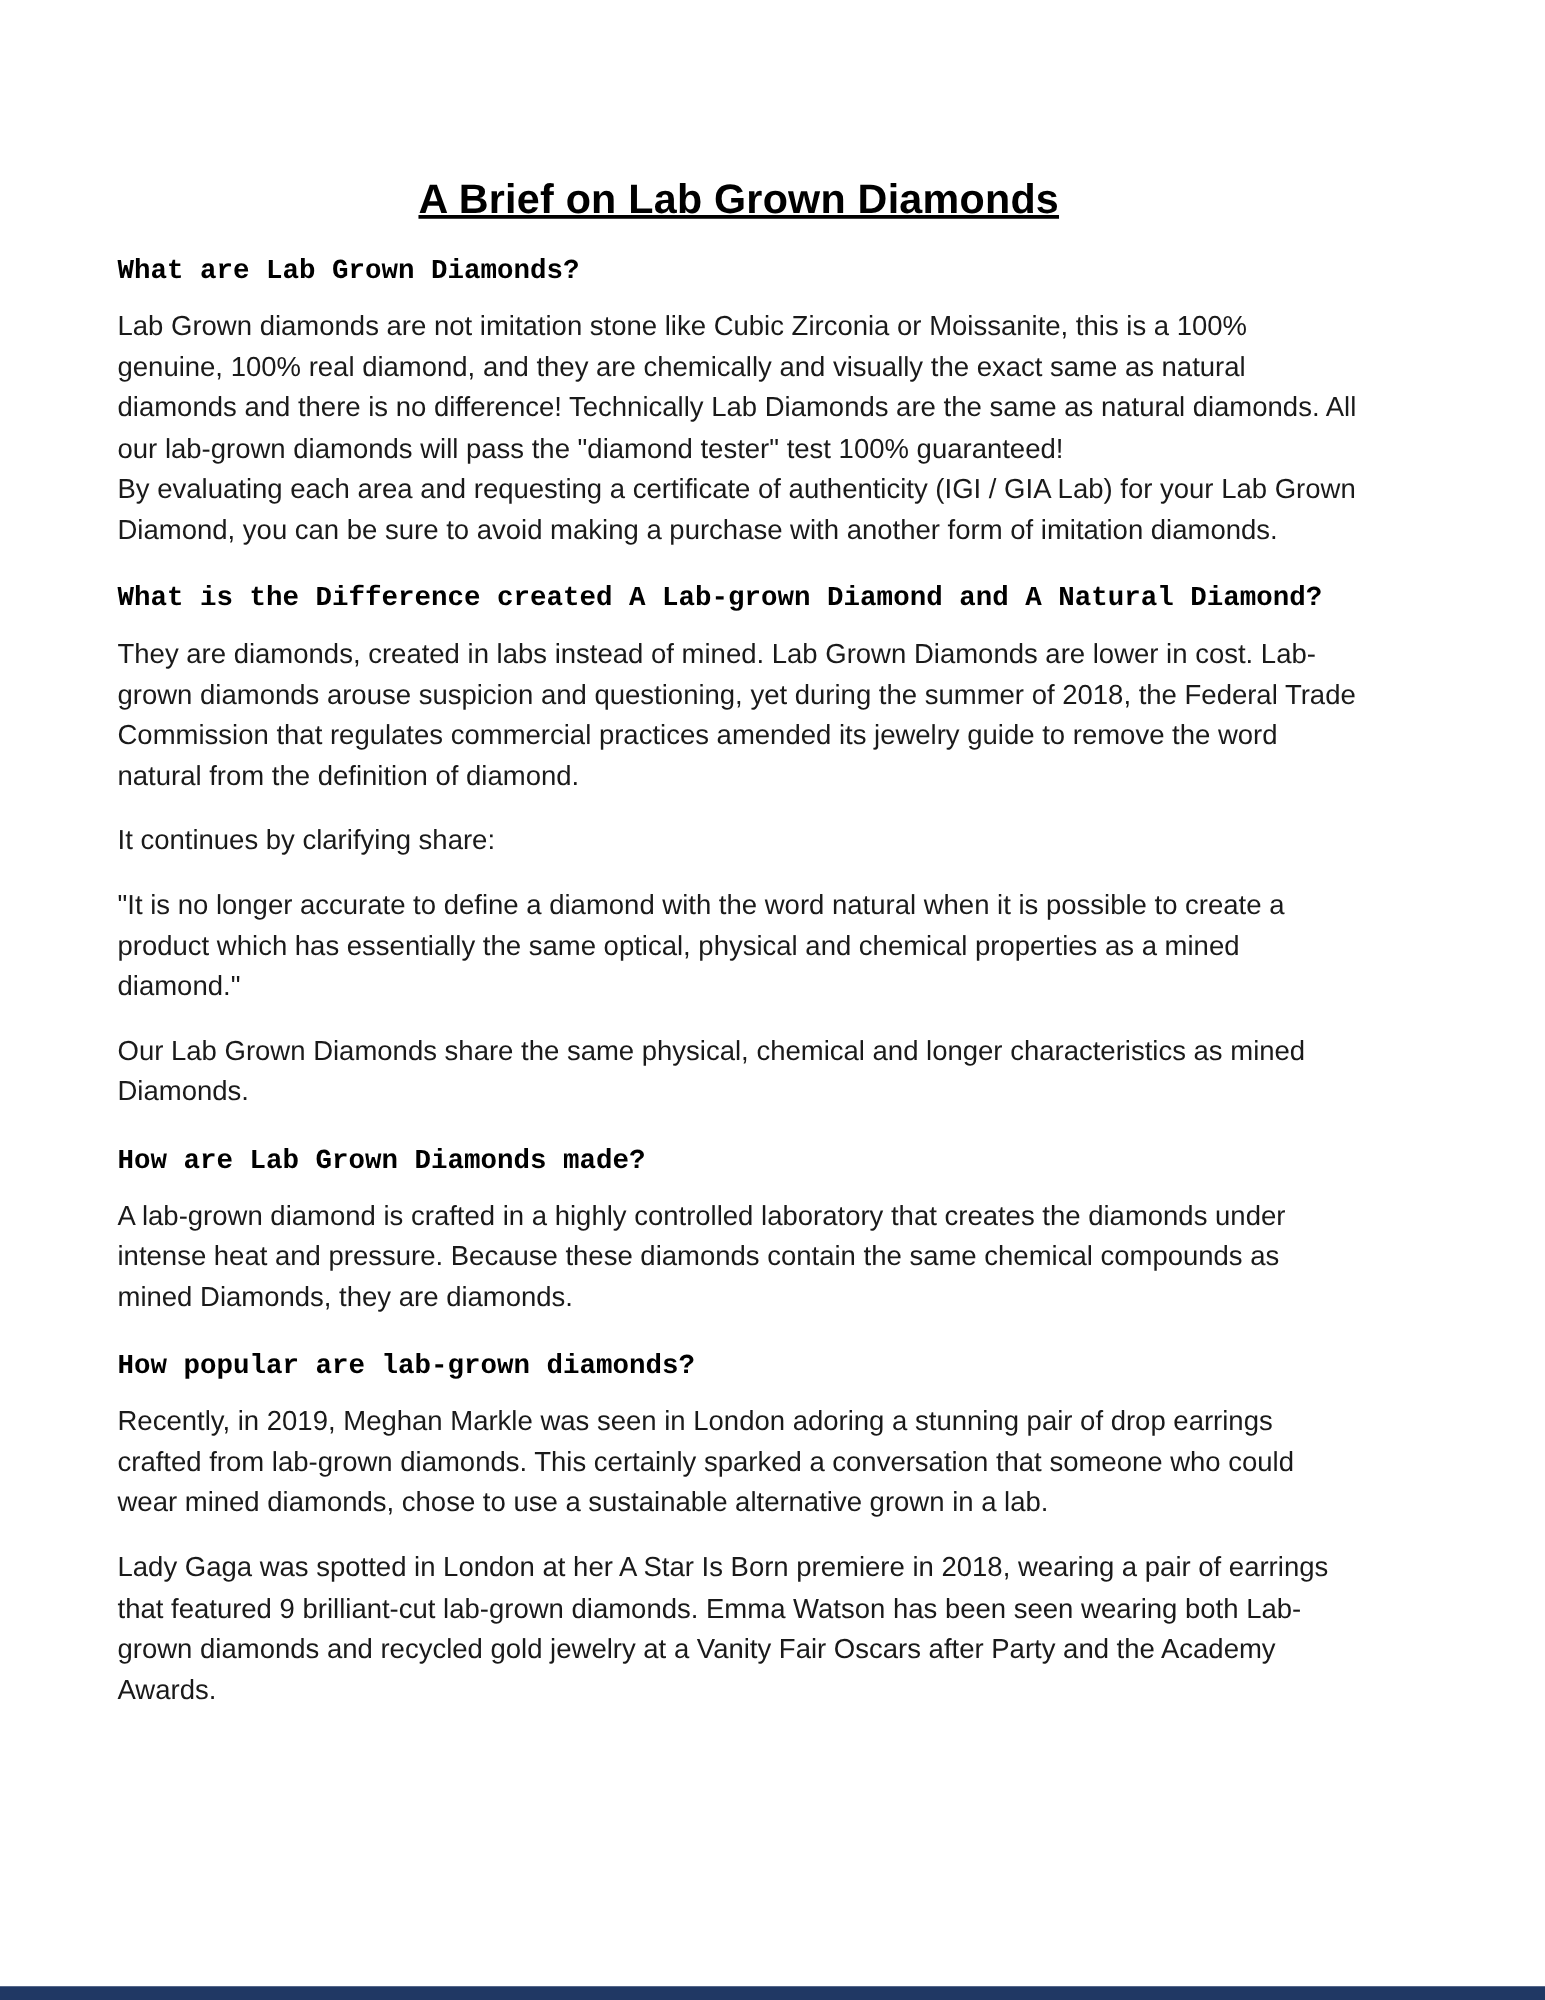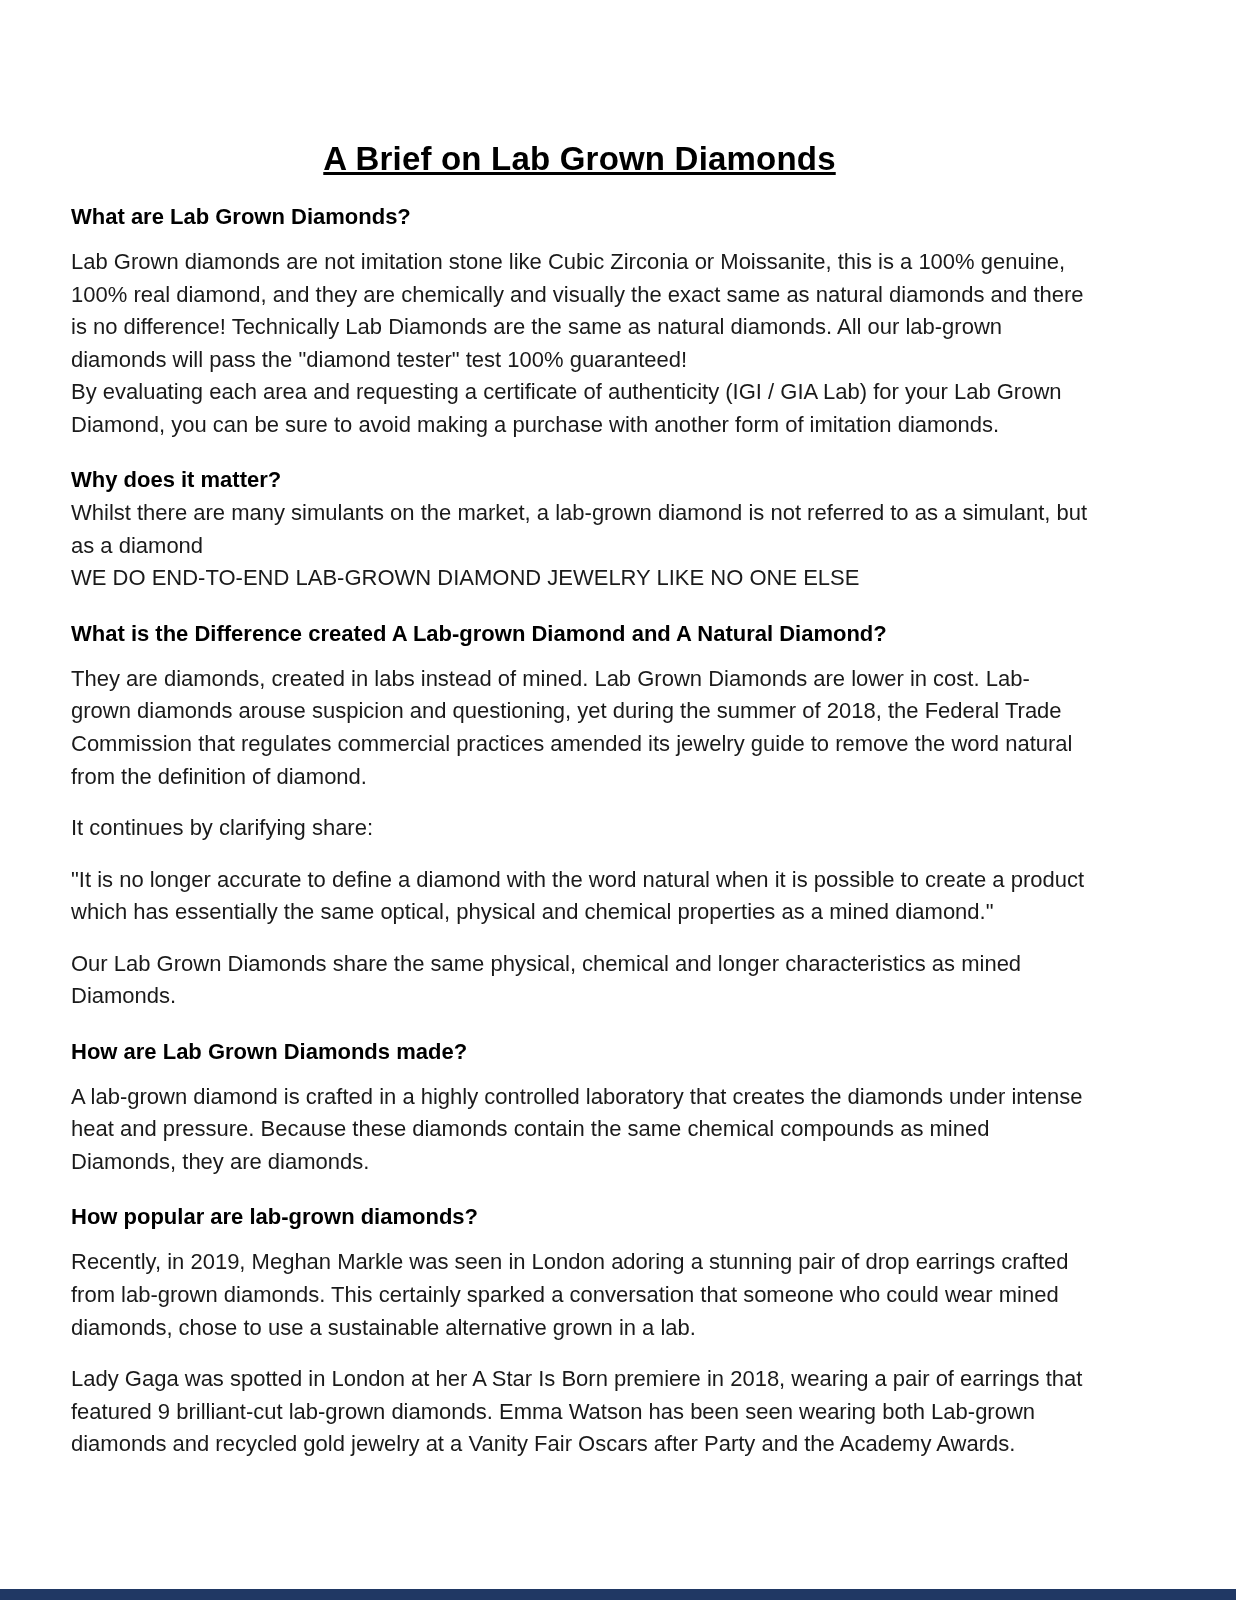--- a/index.html
+++ b/index.html
@@ -11,36 +11,37 @@
     width: 1236px;
     height: 1600px;
     position: relative;
     font-family: "Liberation Sans", sans-serif;
     color: #1a1a1a;
     overflow: hidden;
   }
   .page {
     box-sizing: border-box;
     width: 1236px;
-    padding: 140px 148px 0 71px;
+    padding: 140px 148px 0 94px;
   }
   .doc-title {
     text-align: center;
     font-size: 33px;
     font-weight: 700;
     text-decoration: underline;
     color: #000000;
     margin: 0 0 26px 0;
     letter-spacing: 0.2px;
   }
   .section-heading {
     font-size: 22px;
     font-weight: 700;
     color: #000000;
     margin: 26px 0 16px 0;
+    font-family: Liberation Mono, monospace;
   }
   .section-heading.tight {
     margin-bottom: 4px;
   }
   .para {
     font-size: 22px;
     line-height: 1.48;
     margin: 0 0 19px 0;
     white-space: pre-line;
     color: #1a1a1a;
@@ -60,25 +61,20 @@
 <div class="page">
 
   <h1 class="doc-title">A Brief on Lab Grown Diamonds</h1>
 
   <div>
     <h2 class="section-heading">What are Lab Grown Diamonds?</h2>
     <p class="para">Lab Grown diamonds are not imitation stone like Cubic Zirconia or Moissanite, this is a 100% genuine, 100% real diamond, and they are chemically and visually the exact same as natural diamonds and there is no difference! Technically Lab Diamonds are the same as natural diamonds. All our lab-grown diamonds will pass the "diamond tester" test 100% guaranteed!
 By evaluating each area and requesting a certificate of authenticity (IGI / GIA Lab) for your Lab Grown Diamond, you can be sure to avoid making a purchase with another form of imitation diamonds.</p>
   </div>
 
-  <div>
-    <h2 class="section-heading tight">Why does it matter?</h2>
-    <p class="para">Whilst there are many simulants on the market, a lab-grown diamond is not referred to as a simulant, but as a diamond
-WE DO END-TO-END LAB-GROWN DIAMOND JEWELRY LIKE NO ONE ELSE</p>
-  </div>
 
   <div>
     <h2 class="section-heading">What is the Difference created A Lab-grown Diamond and A Natural Diamond?</h2>
     <p class="para">They are diamonds, created in labs instead of mined. Lab Grown Diamonds are lower in cost. Lab-grown diamonds arouse suspicion and questioning, yet during the summer of 2018, the Federal Trade Commission that regulates commercial practices amended its jewelry guide to remove the word natural from the definition of diamond.</p>
     <p class="para">It continues by clarifying share:</p>
     <p class="para">"It is no longer accurate to define a diamond with the word natural when it is possible to create a product which has essentially the same optical, physical and chemical properties as a mined diamond."</p>
     <p class="para">Our Lab Grown Diamonds share the same physical, chemical and longer characteristics as mined Diamonds.</p>
   </div>
 
   <div>

